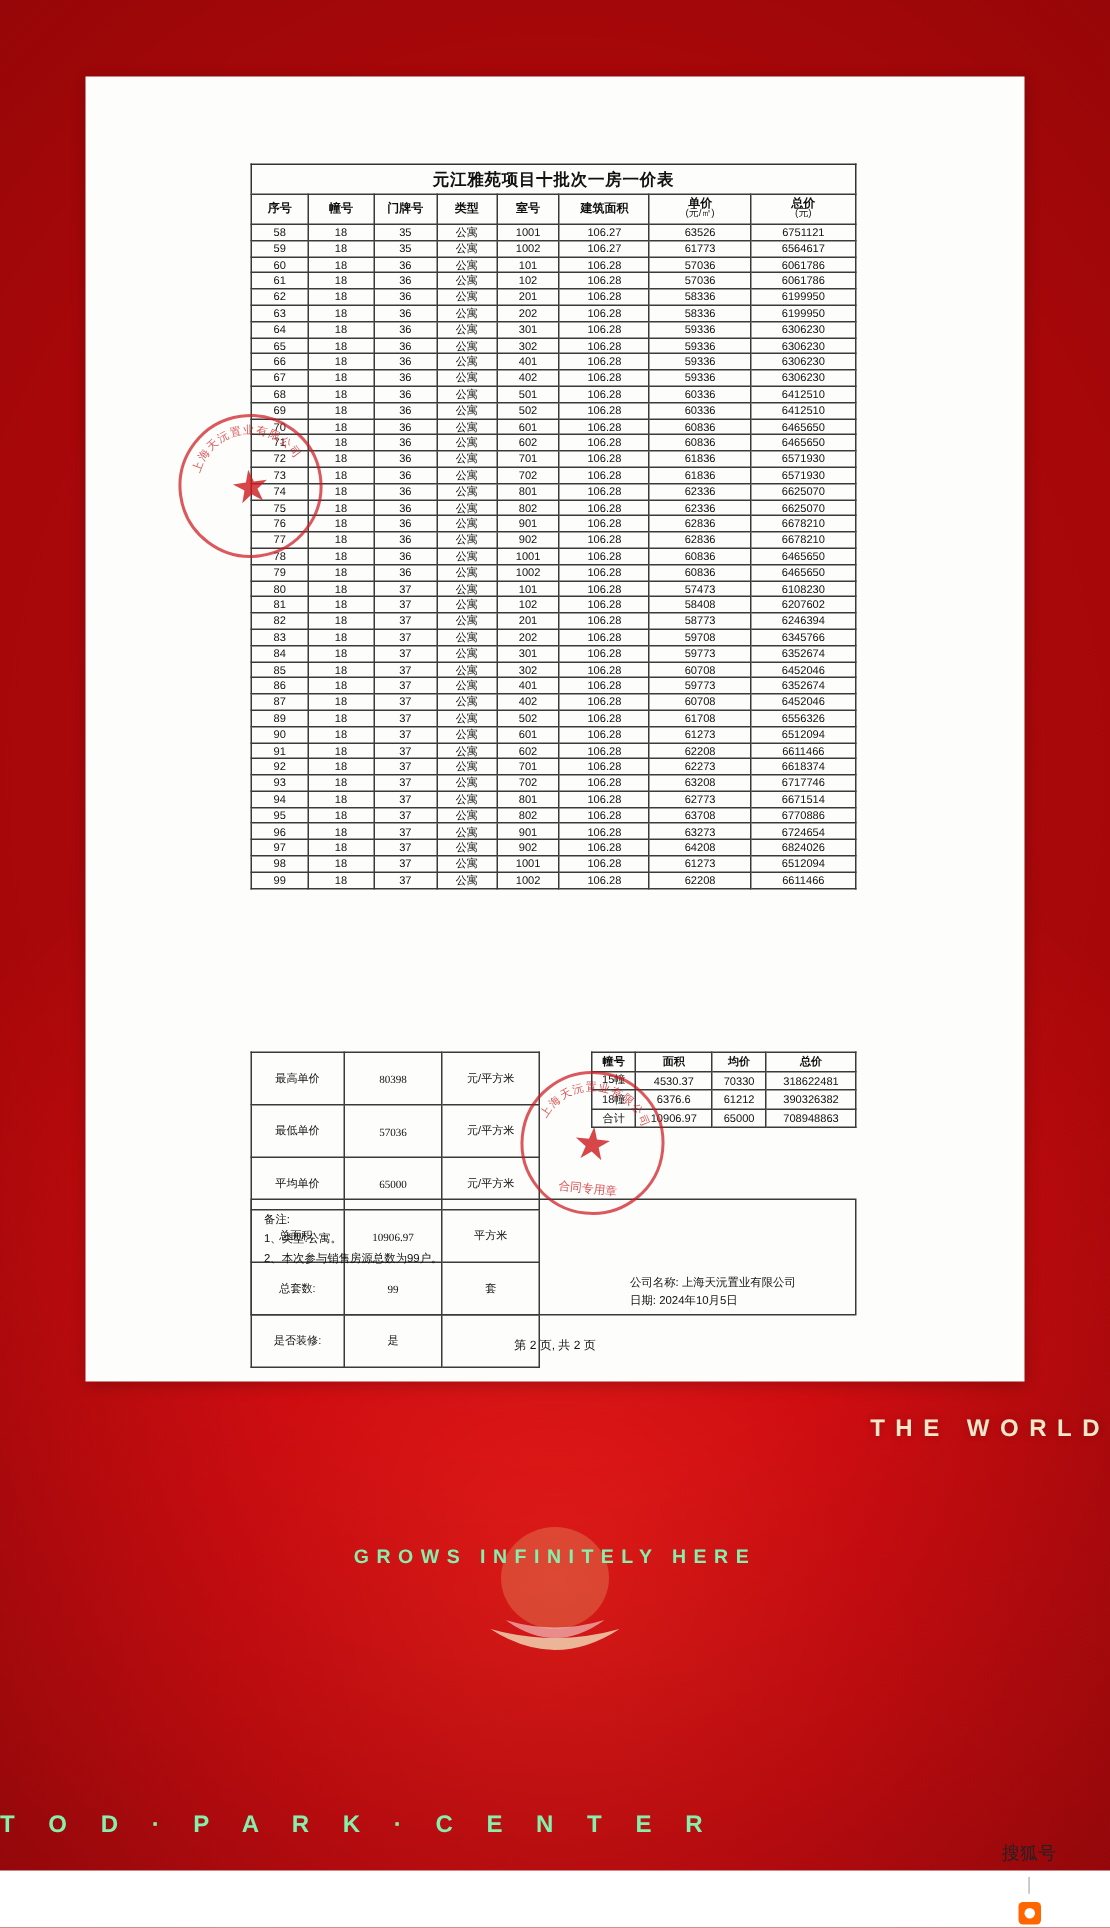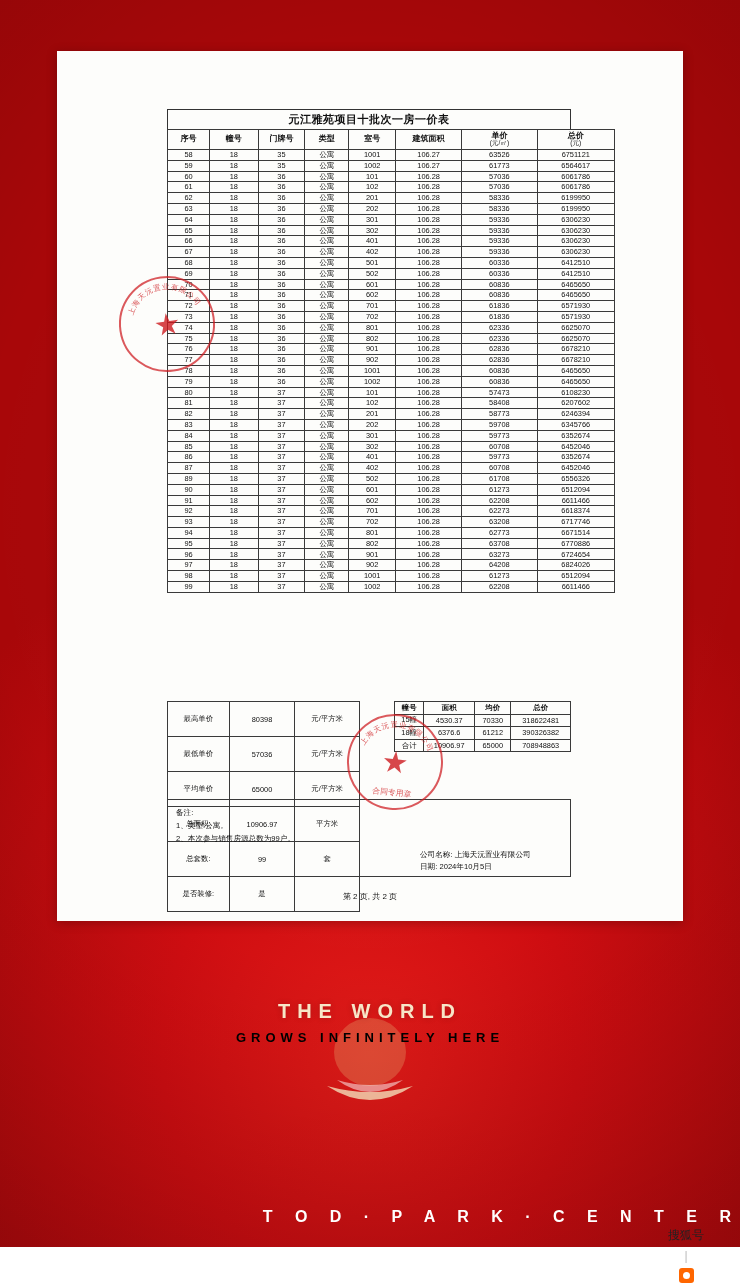--- a/index.html
+++ b/index.html
@@ -35,21 +35,21 @@
     position:absolute; left:110px; top:58px; width:404px; height:20px;
     border:1px solid #333; border-bottom:none;
     display:flex; align-items:center; justify-content:center;
     font-size:11px; font-weight:bold; color:#111;
     letter-spacing:0.5px;
   }
 
   table.main {
     position:absolute; left:110px; top:78px;
     border-collapse: collapse;
-    width:448px;
+    width:404px;
     font-size:7.4px;
     color:#111;
   }
   table.main th, table.main td {
     border:1px solid #3a3a3a;
     text-align:center;
     padding:0;
     line-height:1.05;
     height:10.8px;
     font-weight:normal;
@@ -74,21 +74,21 @@
   table.sum-left {
     position:absolute; left:110px; top:650px;
     border-collapse:collapse; font-size:7.4px; color:#111;
     width:193px;
   }
   table.sum-left td{
     border:1px solid #3a3a3a; height:12.6px; padding:12px 2px;
     text-align:center; white-space:nowrap;
   }
   table.sum-left td.lab{ width:62px; text-align:center;}
-  table.sum-left td.val{ width:66px;}
+  table.sum-left td.val{ width:66px;font-family:Liberation Serif, serif;}
   table.sum-left td.unit{ width:65px;}
 
   
   table.sum-right{
     position:absolute; left:337px; top:650px;
     border-collapse:collapse; font-size:7.4px; color:#111;
     width:177px;
   }
   table.sum-right td, table.sum-right th{
     border:1px solid #3a3a3a; height:12.6px; padding:0 2px;
@@ -129,35 +129,35 @@
   .stamp .arc{
     position:absolute; left:0; top:0; width:100%; height:100%;
   }
   .stamp1{ left:62px; top:225px; width:96px; height:96px; transform:rotate(-8deg);}
   .stamp2{ left:290px; top:663px; width:96px; height:96px; transform:rotate(6deg);}
   .stamp2 .star{font-size:26px;}
   .arc-text{ font-size:8px; letter-spacing:1px; }
 
   
   .world-mark{
-    position:absolute; left:0; top:1000px; width:740px; text-align:center;
-    color:#f7e6c8; font-size:20px; letter-spacing:7px; font-weight:bold;
+    position:absolute; left:0; top:944px; width:740px; text-align:right;
+    color:#f7e6c8; font-size:16px; letter-spacing:7px; font-weight:bold;
     text-shadow:0 0 6px rgba(0,0,0,0.2);
   }
   .world-sub{
     position:absolute; left:0; top:1030px; width:740px; text-align:center;
-    color:#000000; font-size:13px; letter-spacing:5px; font-weight:bold;
+    color:#86efac; font-size:13px; letter-spacing:5px; font-weight:bold;
   }
   .logo-shape{
     position:absolute; left:307px; top:1018px; width:126px; height:86px;
     opacity:0.92;
   }
   .tod-line{
-    position:absolute; left:0; top:1208px; width:740px; text-align:right;
-    color:#ffffff; font-size:16px; letter-spacing:9px; font-weight:bold;
+    position:absolute; left:0; top:1208px; width:740px; text-align:left;
+    color:#86efac; font-size:16px; letter-spacing:9px; font-weight:bold;
   }
 
   
   .footer{
     position:absolute; left:0; bottom:0; width:740px; height:38px;
     background:#ffffff;
     display:flex; align-items:center; justify-content:flex-end;
     padding-right:12px;
     font-size:12px; color:#222;
   }

